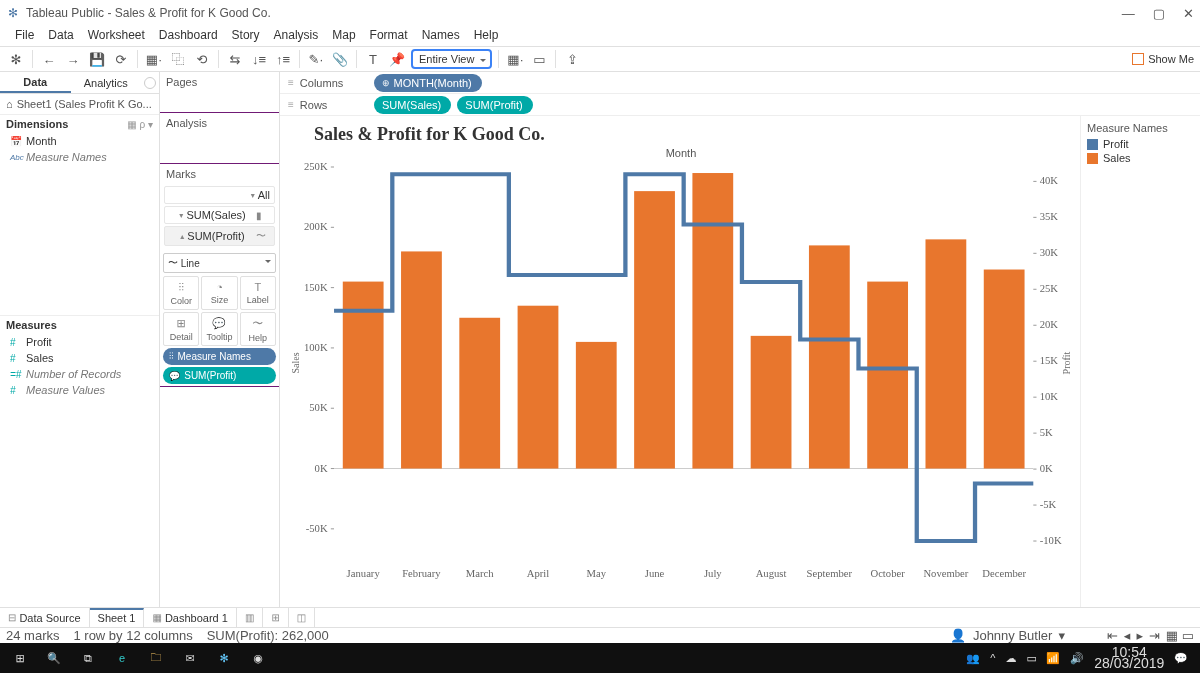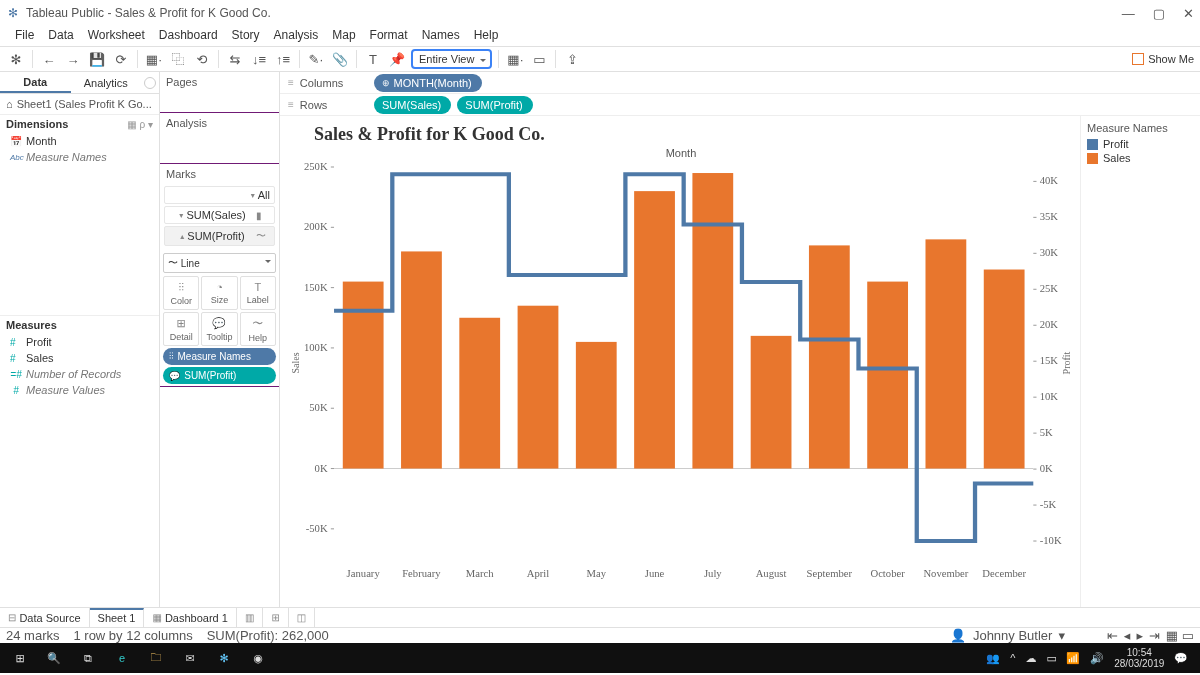--- a/index.html
+++ b/index.html
@@ -21,21 +21,21 @@
   .lefttabs { display:flex; height:22px; border-bottom:1px solid #e0e0e0; }
   .lefttabs div{flex:1;display:flex;align-items:center;justify-content:center;font-size:11px;}
   .lefttabs .active{border-bottom:2px solid #4e79a7;font-weight:bold;}
   .lefttabs .cyc{width:12px;height:12px;border:1px solid #ccc;border-radius:50%;margin:auto;}
   .sheetname { padding:4px 6px; font-size:11px; color:#555; display:flex; align-items:center; gap:4px;}
   .sechead { padding:3px 6px; font-weight:bold; font-size:11px; border-top:1px solid #eee; display:flex; align-items:center;}
   .sechead .sm{margin-left:auto;font-weight:normal;color:#999;font-size:10px;}
   .fielditem { padding:2px 6px 2px 10px; display:flex; align-items:center; gap:4px; font-size:11px;}
   .fielditem .ico{width:12px;color:#4e79a7;font-size:10px;}
   .fielditem .ico.g{color:#00a9a7;}
-  .fielditem.italic{font-style:italic;color:#777;text-align:center;}
+  .fielditem.italic{font-style:italic;color:#777;}
   .midcol { width:120px; border-right:1px solid #e0e0e0; display:flex; flex-direction:column;}
   .card { border-bottom:1px solid #701a75; }
   .card .hd{padding:4px 6px;font-size:11px;color:#555;}
   .card .hd.b{font-weight:normal;}
   .markshelf{padding:0 4px 4px 4px;}
   .mrow{display:flex;align-items:center;padding:2px 4px;border:1px solid #e6e6e6;margin-top:2px;font-size:11px;border-radius:2px;}
   .mrow .tri{margin-left:auto;font-size:8px;color:#888;}
   .mrow .ic{width:14px;color:#888;font-size:10px;}
   .dropline{border:1px solid #ccc;border-radius:2px;padding:2px 4px;display:flex;align-items:center;font-size:10px;margin:3px;}
   .dropline:after{content:'';margin-left:auto;border:3px solid transparent;border-top-color:#666;}
@@ -65,21 +65,21 @@
   .legsw{width:11px;height:11px;}
   .sheettabs{height:20px;border-top:1px solid #e0e0e0;display:flex;align-items:center;font-size:11px;}
   .sttab{padding:0 8px;height:100%;display:flex;align-items:center;border-right:1px solid #e0e0e0;gap:3px;}
   .sttab.active{background:#fff;border-top:2px solid #4e79a7;margin-top:-1px;}
   .sttab .ic{color:#888;font-size:10px;}
   .statusbar{height:16px;border-top:1px solid #e0e0e0;display:flex;align-items:center;font-size:13px;padding:0 6px;color:#555;gap:14px;}
   .statusbar .r{margin-left:auto;display:flex;align-items:center;gap:6px;}
   .taskbar{height:30px;background:#101010;color:#ddd;display:flex;align-items:center;padding:0 4px;font-size:11px;gap:2px;}
   .taskbar .tbi{width:32px;height:30px;display:flex;align-items:center;justify-content:center;}
   .taskbar .right{margin-left:auto;display:flex;align-items:center;gap:10px;padding-right:8px;}
-  .taskbar .clock{font-size:10px;text-align:center;line-height:11px;}
+  .taskbar .clock{font-size:14px;text-align:center;line-height:11px;}
   svg text{font:10px 'Segoe UI';fill:#666;}
 </style>
 </head>
 <body>
 
 <div class="titlebar">
   <span class="logo">✻</span>
   <span>Tableau Public - Sales &amp; Profit for K Good Co.</span>
   <div class="winbtns">
     <span>—</span>

